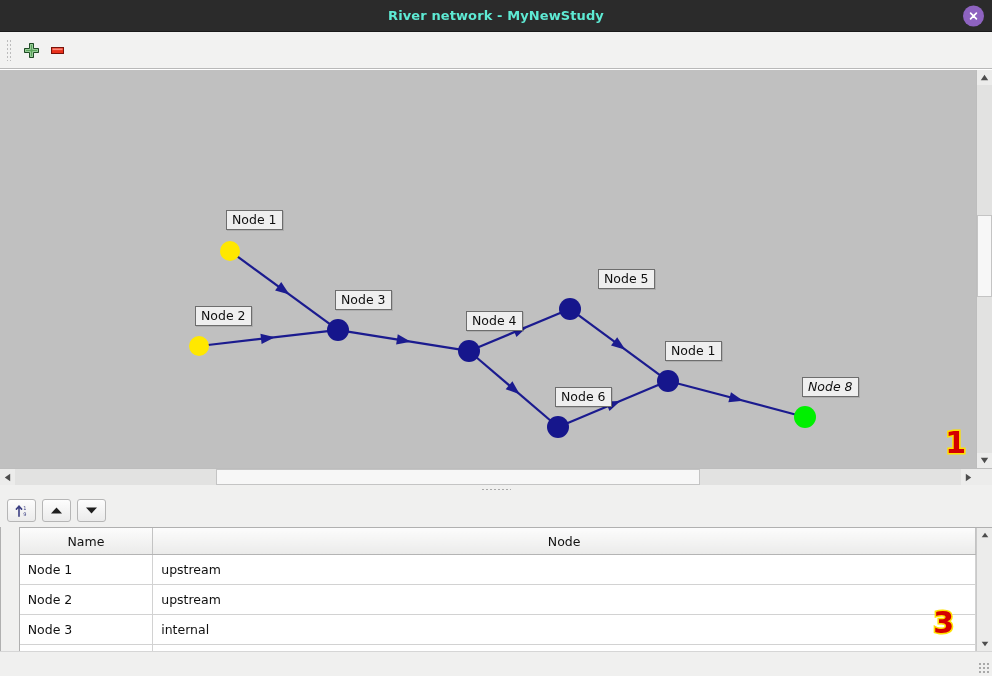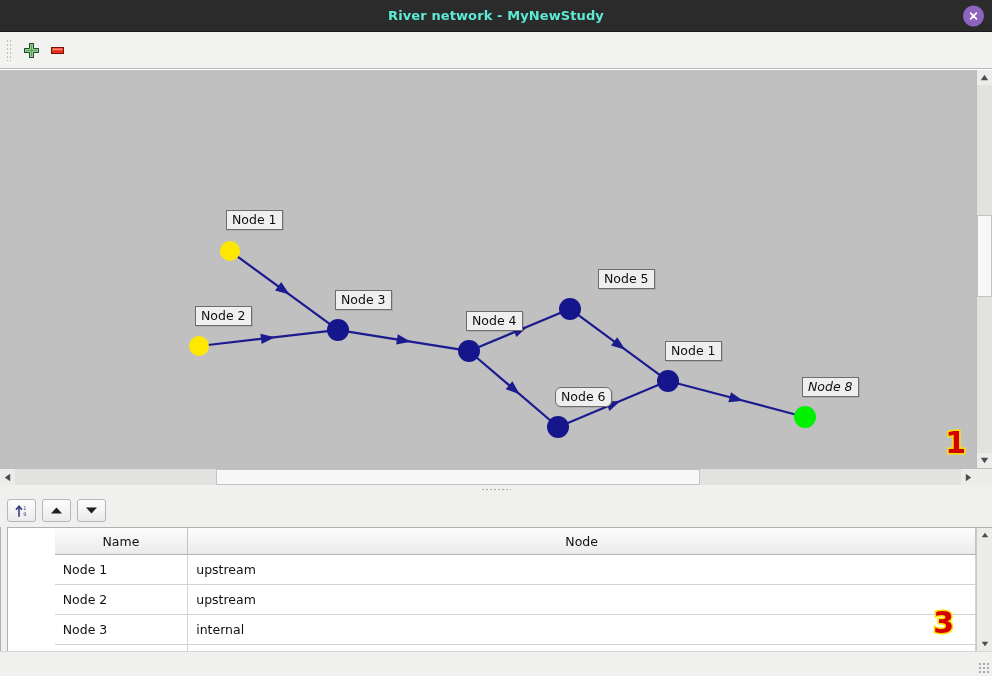--- a/index.html
+++ b/index.html
@@ -231,21 +231,21 @@
     display: flex;
     min-height: 0;
     background: #ffffff;
     border: 1px solid #b0b0b0;
     border-right: none;
     border-bottom: none;
     box-sizing: border-box;
     margin-left: 0px;
     overflow: hidden;
   }
-  .pane-right .table-wrap { margin-left: 6px; border-left: 1px solid #b0b0b0; padding-left: 47px; }
+  .pane-right .table-wrap { margin-left: 18px; border-left: 1px solid #b0b0b0; }
 
   table.grid {
     border-collapse: collapse;
     table-layout: fixed;
     width: 100%;
     font-size: 12.5px;
   }
   table.grid th {
     height: 24px;
     background: linear-gradient(#fcfcfc, #ebebea);
@@ -347,21 +347,21 @@
         <circle cx="558" cy="357" r="11" fill="#16168c"></circle>
         <circle cx="668" cy="311" r="11" fill="#16168c"></circle>
         <circle cx="805" cy="347" r="11" fill="#00f000"></circle>
       </svg>
     <div id="graph-labels">
         <div class="node-label" style="left: 226px; top: 140px;">Node 1</div>
         <div class="node-label" style="left: 195px; top: 236px;">Node 2</div>
         <div class="node-label" style="left: 335px; top: 220px;">Node 3</div>
         <div class="node-label" style="left: 466px; top: 241px;">Node 4</div>
         <div class="node-label" style="left: 598px; top: 199px;">Node 5</div>
-        <div class="node-label" style="left: 555px; top: 317px; border-radius: 6px;">Node 6</div>
+        <div class="node-label" style="left: 555px; top: 317px;">Node 6</div>
         <div class="node-label" style="left: 665px; top: 271px;">Node 1</div>
         <div class="node-label" style="left: 802px; top: 307px; font-style: italic;">Node 8</div>
       </div>
 
     <div class="marker-num" style="right:26px; bottom:10px;">1</div>
 
     <div class="vscroll-graph">
       <div class="sb-arrow" style="left:0;top:0;width:15px;height:15px;">
         <svg width="9" height="7" viewBox="0 0 9 7">
           <path d="M4.5 0.8 L8.2 6.2 L0.8 6.2 Z" fill="#4d4d4d"></path>

